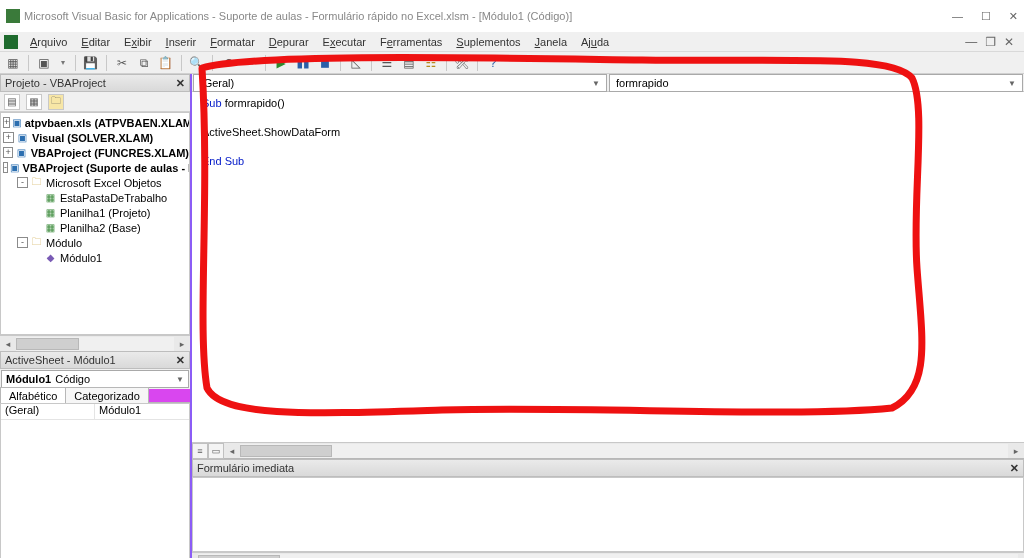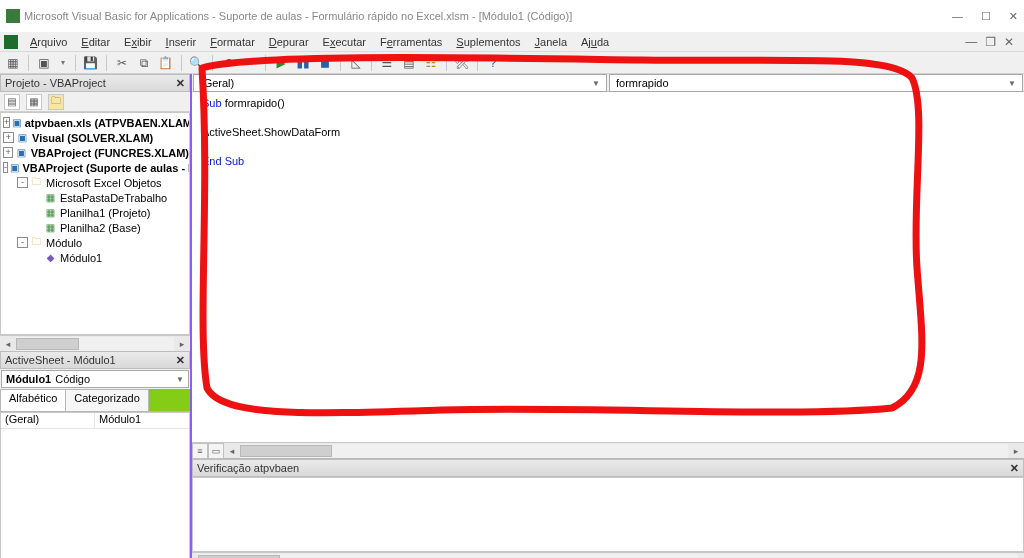--- a/index.html
+++ b/index.html
@@ -57,21 +57,21 @@
 .tree-hscroll{height:16px;background:#e9e9e9;border-top:1px solid #c8c8c8;display:flex;align-items:center;}
 .tree-hscroll .arrow{width:16px;text-align:center;color:#666;font-size:9px;}
 .tree-hscroll .track{flex:1;height:14px;background:#f0f0f0;position:relative;}
 .tree-hscroll .thumb{position:absolute;left:0;top:1px;height:12px;width:40%;background:#cfcfcf;border:1px solid #b8b8b8;}
 
 
 .props-panel{display:flex;flex-direction:column;flex:1;}
 .props-combo{height:18px;border:1px solid #a9a9a9;background:#fff;display:flex;align-items:center;padding:0 4px;margin:1px;}
 .props-combo .nm{font-weight:bold;margin-right:4px;}
 .props-combo .dd{margin-left:auto;color:#666;font-size:8px;}
-.props-tabs{height:23px;display:flex;border-bottom:1px solid #b7b7b7;background:#84cc16;}
+.props-tabs{height:14px;display:flex;border-bottom:1px solid #b7b7b7;background:#d946ef;align-items:center;}
 .props-tab{padding:2px 8px;border:1px solid #b7b7b7;border-bottom:none;margin-right:-1px;background:#f6f6f6;font-size:11px;}
 .props-tab.active{background:#fff;}
 .props-grid{flex:1;background:#fff;border:1px solid #c8c8c8;}
 .props-grid-row{display:flex;height:16px;border-bottom:1px solid #e4e4e4;}
 .props-grid-row .k{width:50%;padding:0 4px;border-right:1px solid #e4e4e4;background:#fff;}
 .props-grid-row .v{width:50%;padding:0 4px;}
 
 
 .combo-row{height:18px;display:flex;background:#f0f0f0;border-bottom:1px solid #c8c8c8;}
 .combo-row .combo{flex:1;height:18px;border:1px solid #a9a9a9;background:#fff;display:flex;align-items:center;padding:0 6px;margin:0 1px;}
@@ -290,21 +290,21 @@
         <span class="arrow">◂</span>
         <div class="track">
             <div class="thumb"></div>
           </div>
         <span class="arrow">▸</span>
       </div>
     </div>
 
     <div class="immediate">
       <div class="panel-header">
-        <span>Verificação atpvbaen</span>
+        <span>Formulário imediata</span>
         <span class="close-x">✕</span>
       </div>
       <div class="body"></div>
       <div class="hscroll">
         <span class="arrow">◂</span>
         <div class="track" style="flex:1;height:14px;background:#f0f0f0;position:relative;">
           <div class="thumb" style="position:absolute;left:0;top:1px;height:12px;width:10%;background:#cfcfcf;border:1px solid #b8b8b8;"></div>
         </div>
         <span class="arrow">▸</span>
       </div>

